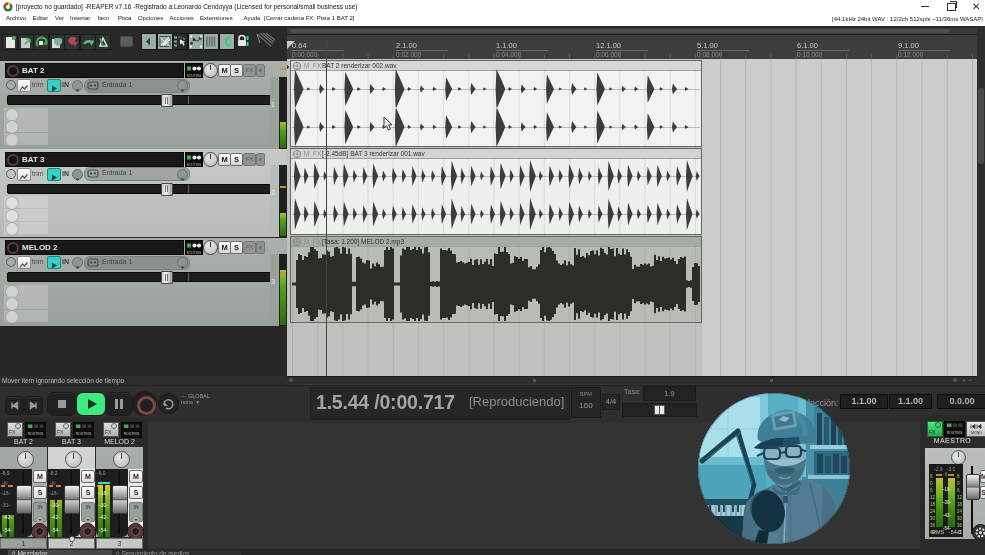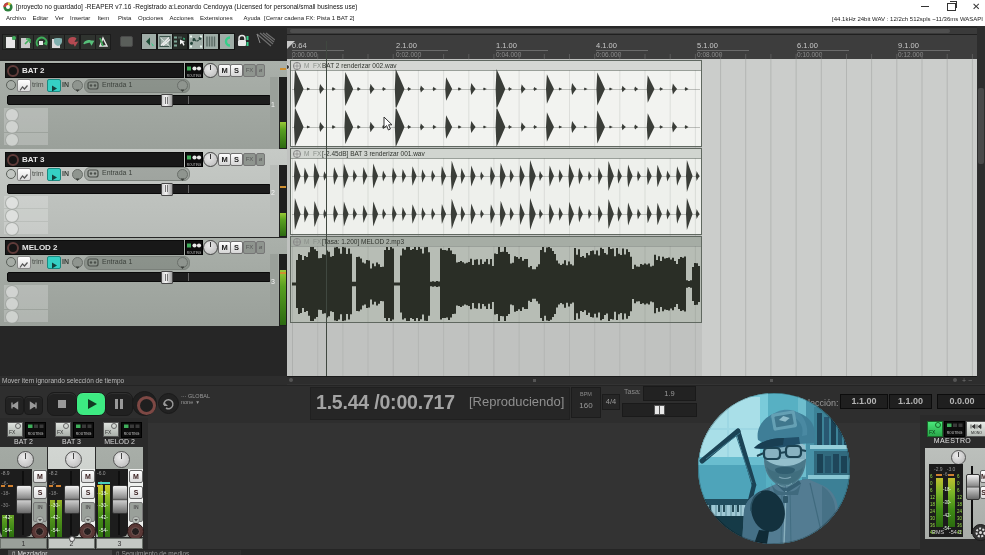--- a/index.html
+++ b/index.html
@@ -126,21 +126,21 @@
     <div class="abs" style="left:287px;top:35px;width:690px;height:24px;background:#3d3d3d"></div>
     <div class="abs" style="left:292px;top:41px;font-size:7.5px;color:#c9c9c9">0.64</div>
     <div class="abs" style="left:292px;top:50px;width:52px;border-top:1px solid #6a6a6a"></div>
     <div class="abs" style="left:292px;top:51px;font-size:6.5px;color:#8d8d8d">0:00.000</div>
     <div class="abs" style="left:396px;top:41px;font-size:7.5px;color:#c9c9c9">2.1.00</div>
     <div class="abs" style="left:396px;top:50px;width:52px;border-top:1px solid #6a6a6a"></div>
     <div class="abs" style="left:396px;top:51px;font-size:6.5px;color:#8d8d8d">0:02.000</div>
     <div class="abs" style="left:496px;top:41px;font-size:7.5px;color:#c9c9c9">1.1.00</div>
     <div class="abs" style="left:496px;top:50px;width:52px;border-top:1px solid #6a6a6a"></div>
     <div class="abs" style="left:496px;top:51px;font-size:6.5px;color:#8d8d8d">0:04.000</div>
-    <div class="abs" style="left:596px;top:41px;font-size:7.5px;color:#c9c9c9">4.1.00</div>
+    <div class="abs" style="left:596px;top:41px;font-size:7.5px;color:#c9c9c9">12.1.00</div>
     <div class="abs" style="left:596px;top:50px;width:52px;border-top:1px solid #6a6a6a"></div>
     <div class="abs" style="left:596px;top:51px;font-size:6.5px;color:#8d8d8d">0:06.000</div>
     <div class="abs" style="left:697px;top:41px;font-size:7.5px;color:#c9c9c9">5.1.00</div>
     <div class="abs" style="left:697px;top:50px;width:52px;border-top:1px solid #6a6a6a"></div>
     <div class="abs" style="left:697px;top:51px;font-size:6.5px;color:#8d8d8d">0:08.000</div>
     <div class="abs" style="left:797px;top:41px;font-size:7.5px;color:#c9c9c9">6.1.00</div>
     <div class="abs" style="left:797px;top:50px;width:52px;border-top:1px solid #6a6a6a"></div>
     <div class="abs" style="left:797px;top:51px;font-size:6.5px;color:#8d8d8d">0:10.000</div>
     <div class="abs" style="left:898px;top:41px;font-size:7.5px;color:#c9c9c9">9.1.00</div>
     <div class="abs" style="left:898px;top:50px;width:52px;border-top:1px solid #6a6a6a"></div>

